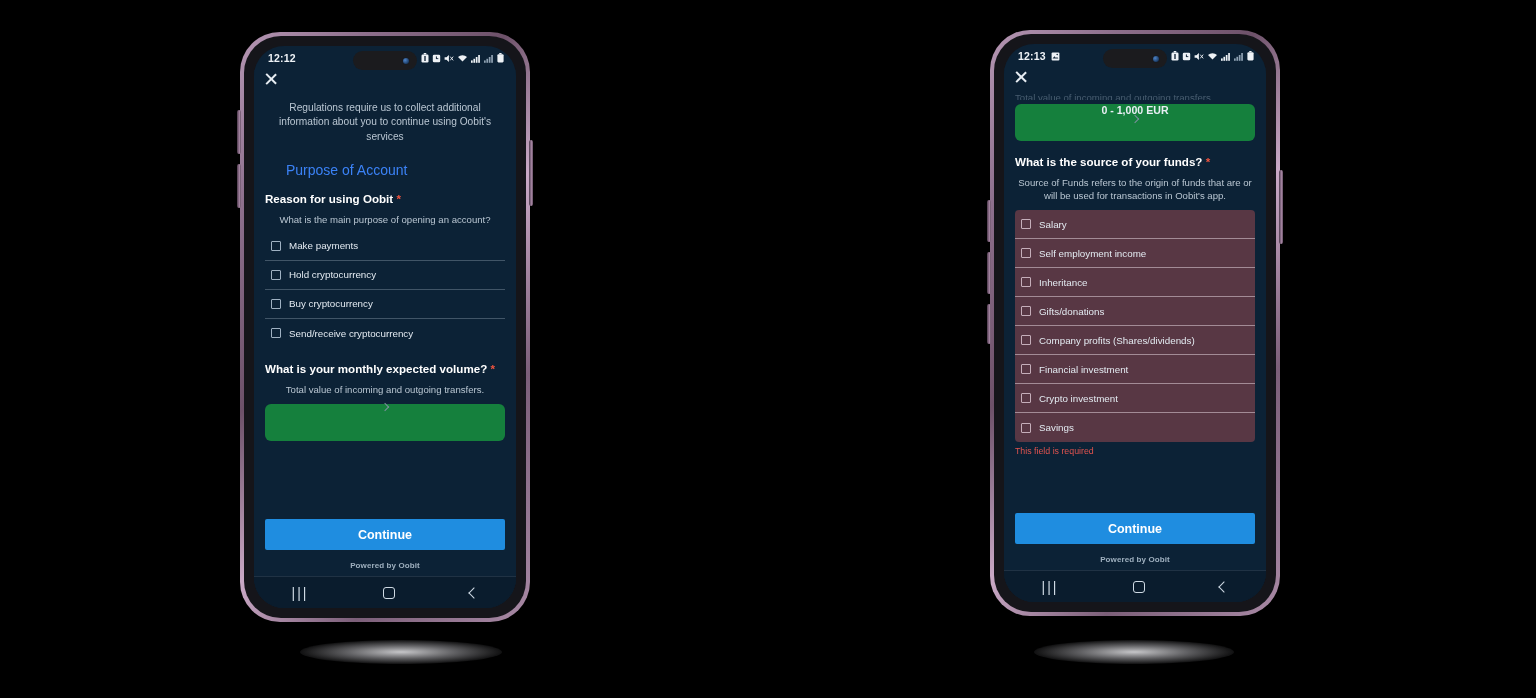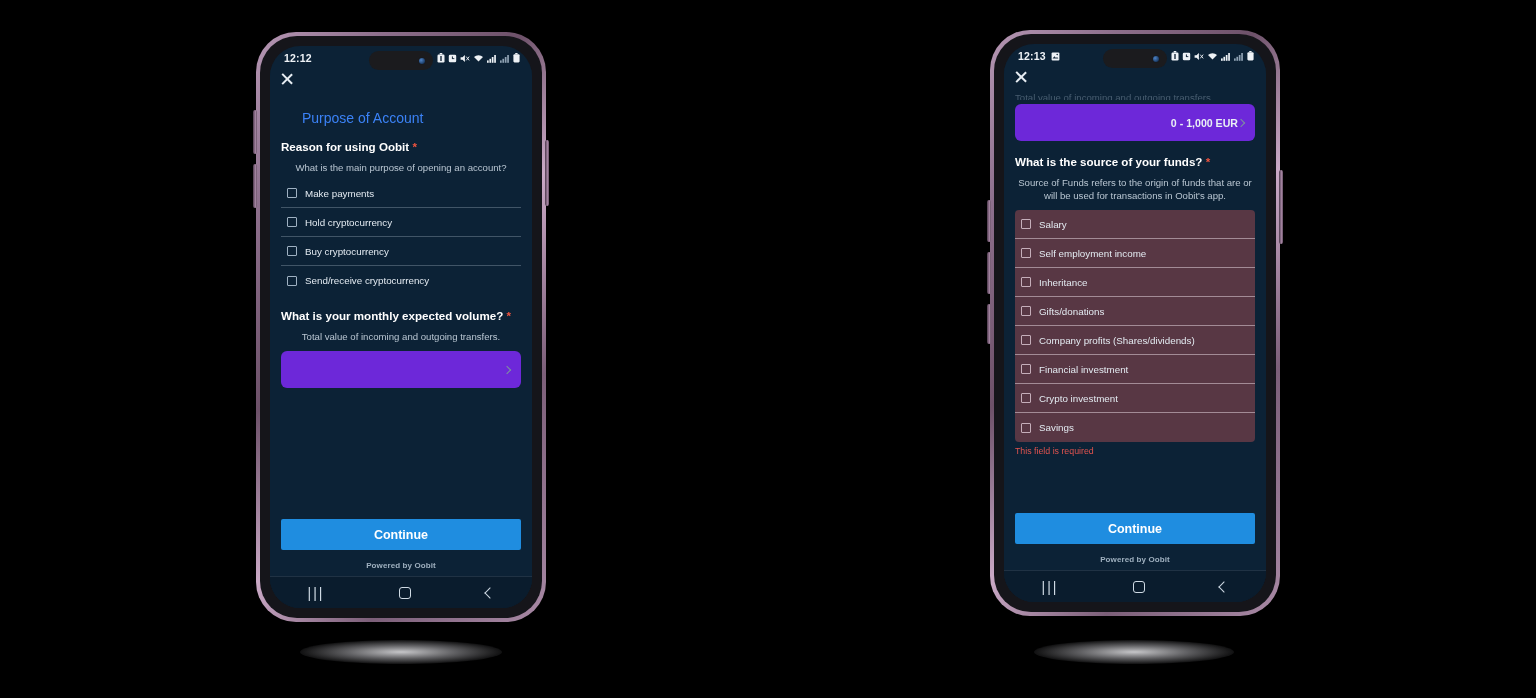--- a/index.html
+++ b/index.html
@@ -134,23 +134,23 @@
     width: 10px; height: 10px; flex: 0 0 auto;
     border: 1px solid #9fb1c2; border-radius: 1px;
     background: transparent;
   }
   .error-block .cb-box { border-color: #c5aeba; }
   .cb-lbl { color: #e3eaf1; font-size: 9.8px; }
 
   
   .select-field {
     margin-top: 8px; height: 37px;
-    background: #6d28d9; border-radius: 6px;
-    display: flex; align-items: center; justify-content: flex-end;
-    padding: 0 11px; cursor: pointer;
+    background: #15803d; border-radius: 6px;
+    display: flex; align-items: center; justify-content: flex-start;
+    padding: 0 11px; cursor: pointer; flex-direction: column;
   }
   .select-val { color: #e9eff5; font-size: 10.6px; font-weight: bold; }
   .chev {
     width: 6px; height: 6px; border-right: 1.4px solid #7e909f; border-top: 1.4px solid #7e909f;
     transform: rotate(45deg);
   }
 
   .err-msg { color: #e2544f; font-size: 8.8px; margin-top: 4px; }
 
   .ghost-line {
@@ -187,21 +187,21 @@
   svg { display: block; }
 </style>
 </head>
 <body>
 
 <div class="stage">
 
   <div class="shadow" style="left:300px; top:640px; width:202px; height:24px;"></div>
   <div class="shadow" style="left:1034px; top:640px; width:200px; height:24px;"></div>
 
-  <div class="phone" style="left:256px; top:32px; width:290px; height:590px;">
+  <div class="phone" style="left:240px; top:32px; width:290px; height:590px;">
     <div class="phone-frame">
       <div class="btn-side btn-left" style="top:78px; height:44px;"></div>
       <div class="btn-side btn-left" style="top:132px; height:44px;"></div>
       <div class="btn-side btn-right" style="top:108px; height:66px;"></div>
 
       <div class="phone-inner">
         <div class="screen">
 
           <div class="statusbar">
             <div class="sb-left">
@@ -260,20 +260,21 @@
           <div class="island">
             <div class="lens"></div>
           </div>
 
           <div class="app">
             <div class="closerow">
               <span class="close-x"></span>
             </div>
 
             <div class="scroll">
+              <div class="subtitle">Regulations require us to collect additional information about you to continue using Oobit's services</div>
               <div class="section-h">Purpose of Account</div>
 
               <div class="q-label">
                 <span>Reason for using Oobit</span>
                 <span class="req">*</span>
               </div>
               <div class="q-help">What is the main purpose of opening an account?</div>
 
               <div class="cb-list">
                 <div class="cb-row">

